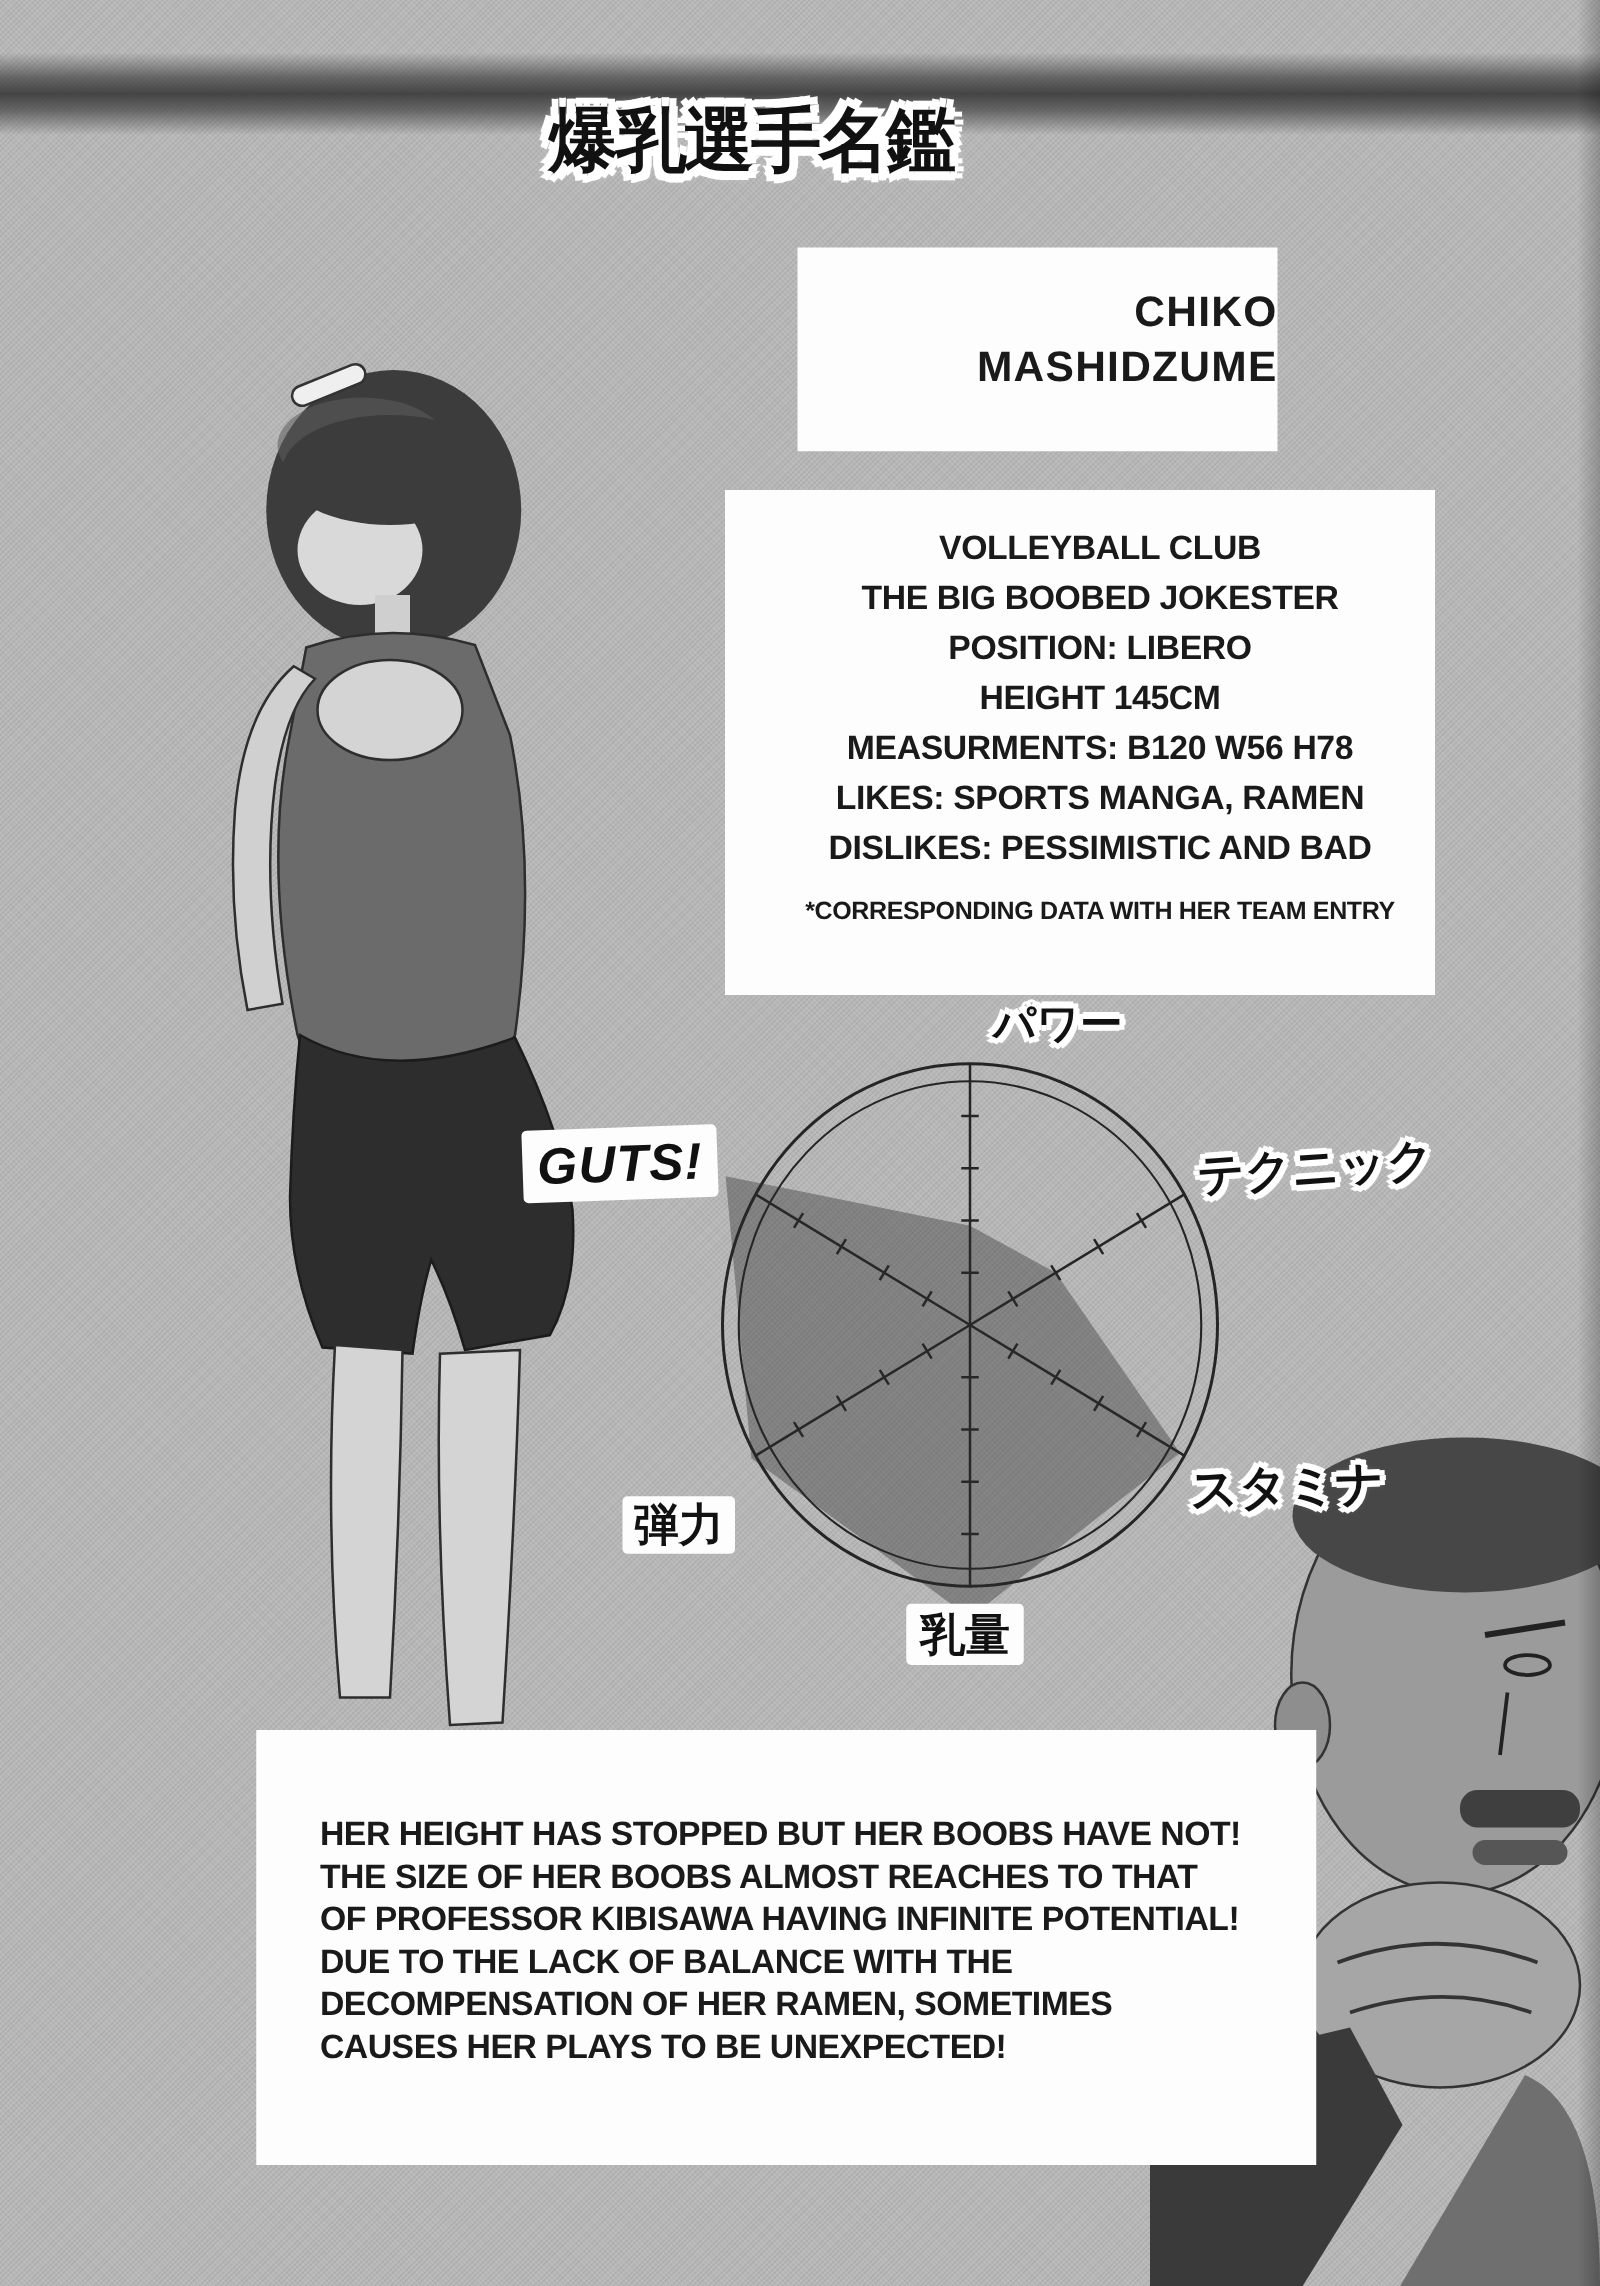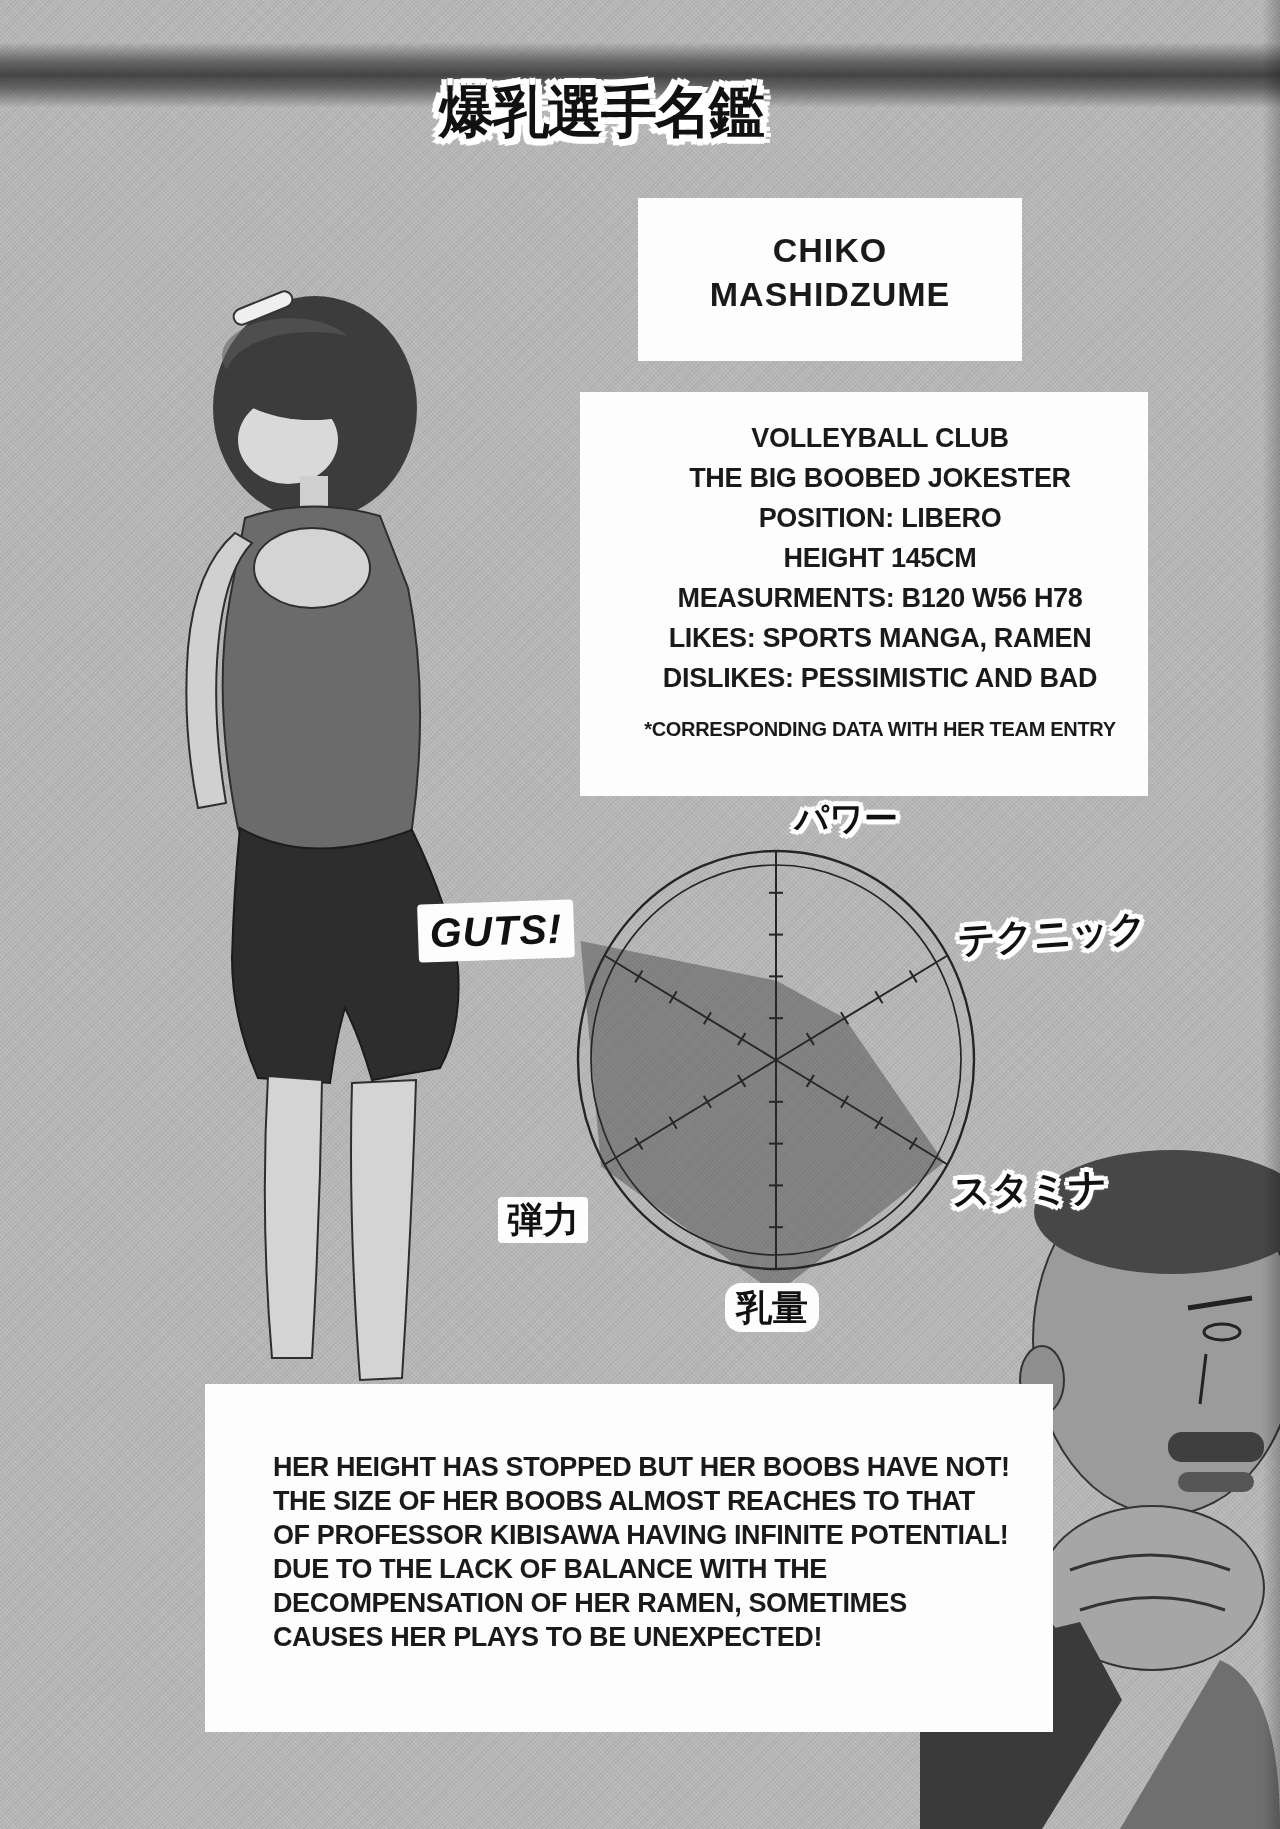--- a/index.html
+++ b/index.html
@@ -38,40 +38,40 @@
       -6px -6px 0 #fff, 6px -6px 0 #fff, -6px 6px 0 #fff, 6px 6px 0 #fff,
       -7px 0 0 #fff, 7px 0 0 #fff, 0 -7px 0 #fff, 0 7px 0 #fff,
       0 0 10px #fff;
     z-index:2;white-space:nowrap;margin-top:39px;
   }
   .panel{
     position:absolute;background:#fdfdfd;z-index:5;
   }
   .name-box{
     left:638px;top:198px;width:384px;height:163px;
-    text-align:center;padding-top:30px;box-sizing:border-box;
+    text-align:right;padding-top:30px;box-sizing:border-box;
   }
   .name-line{
     font-size:34px;font-weight:bold;line-height:44px;letter-spacing:1px;
   }
   .info-box{
     left:580px;top:392px;width:568px;height:404px;
     text-align:center;padding-top:26px;box-sizing:border-box;padding-left:32px;
   }
   .info-line{
     font-size:27px;font-weight:bold;line-height:40px;letter-spacing:-.3px;
     white-space:nowrap;
   }
   .info-footnote{
     margin-top:20px;font-size:20px;font-weight:bold;letter-spacing:-.3px;
     white-space:nowrap;
   }
   .bottom-box{
     left:205px;top:1384px;width:848px;height:348px;
-    padding:66px 30px 0 68px;box-sizing:border-box;text-align:left;
+    padding:66px 30px 0 51px;box-sizing:border-box;text-align:left;
   }
   .bottom-line{
     font-size:27px;font-weight:bold;line-height:34px;letter-spacing:-.4px;
     white-space:nowrap;
   }
   .illustration{position:absolute;z-index:2;}
   .radar-svg{position:absolute;left:520px;top:815px;width:540px;height:530px;z-index:3;}
   .kanji-label{
     position:absolute;z-index:4;
     font-weight:bold;color:#111;white-space:nowrap;
@@ -80,21 +80,21 @@
       -5px 0 0 #fff, 5px 0 0 #fff, 0 -5px 0 #fff, 0 5px 0 #fff,
       0 0 7px #fff;
   }
   .lbl-power{left:718px;top:796px;width:180px;text-align:right;font-size:34px;}
   .lbl-technique{left:958px;top:916px;font-size:37px;transform:rotate(-4deg);transform-origin:left center;}
   .lbl-stamina{left:952px;top:1164px;font-size:38px;transform:rotate(-2deg);}
   .box-label{
     position:absolute;z-index:4;background:#fdfdfd;border-radius:4px;
     font-weight:bold;color:#111;text-align:center;white-space:nowrap;
   }
-  .lbl-milk{left:725px;top:1283px;width:94px;height:49px;font-size:36px;line-height:49px;border-radius:16px;}
+  .lbl-milk{left:725px;top:1283px;width:94px;height:49px;font-size:36px;line-height:49px;}
   .lbl-elasticity{left:498px;top:1171px;width:90px;height:46px;font-size:36px;line-height:46px;margin-top:26px;}
   .lbl-guts{
     left:418px;top:902px;width:156px;height:58px;
     font-size:41px;line-height:58px;font-style:italic;letter-spacing:1px;
     transform:rotate(-2deg);
   }
 </style>
 </head>
 <body>
 

